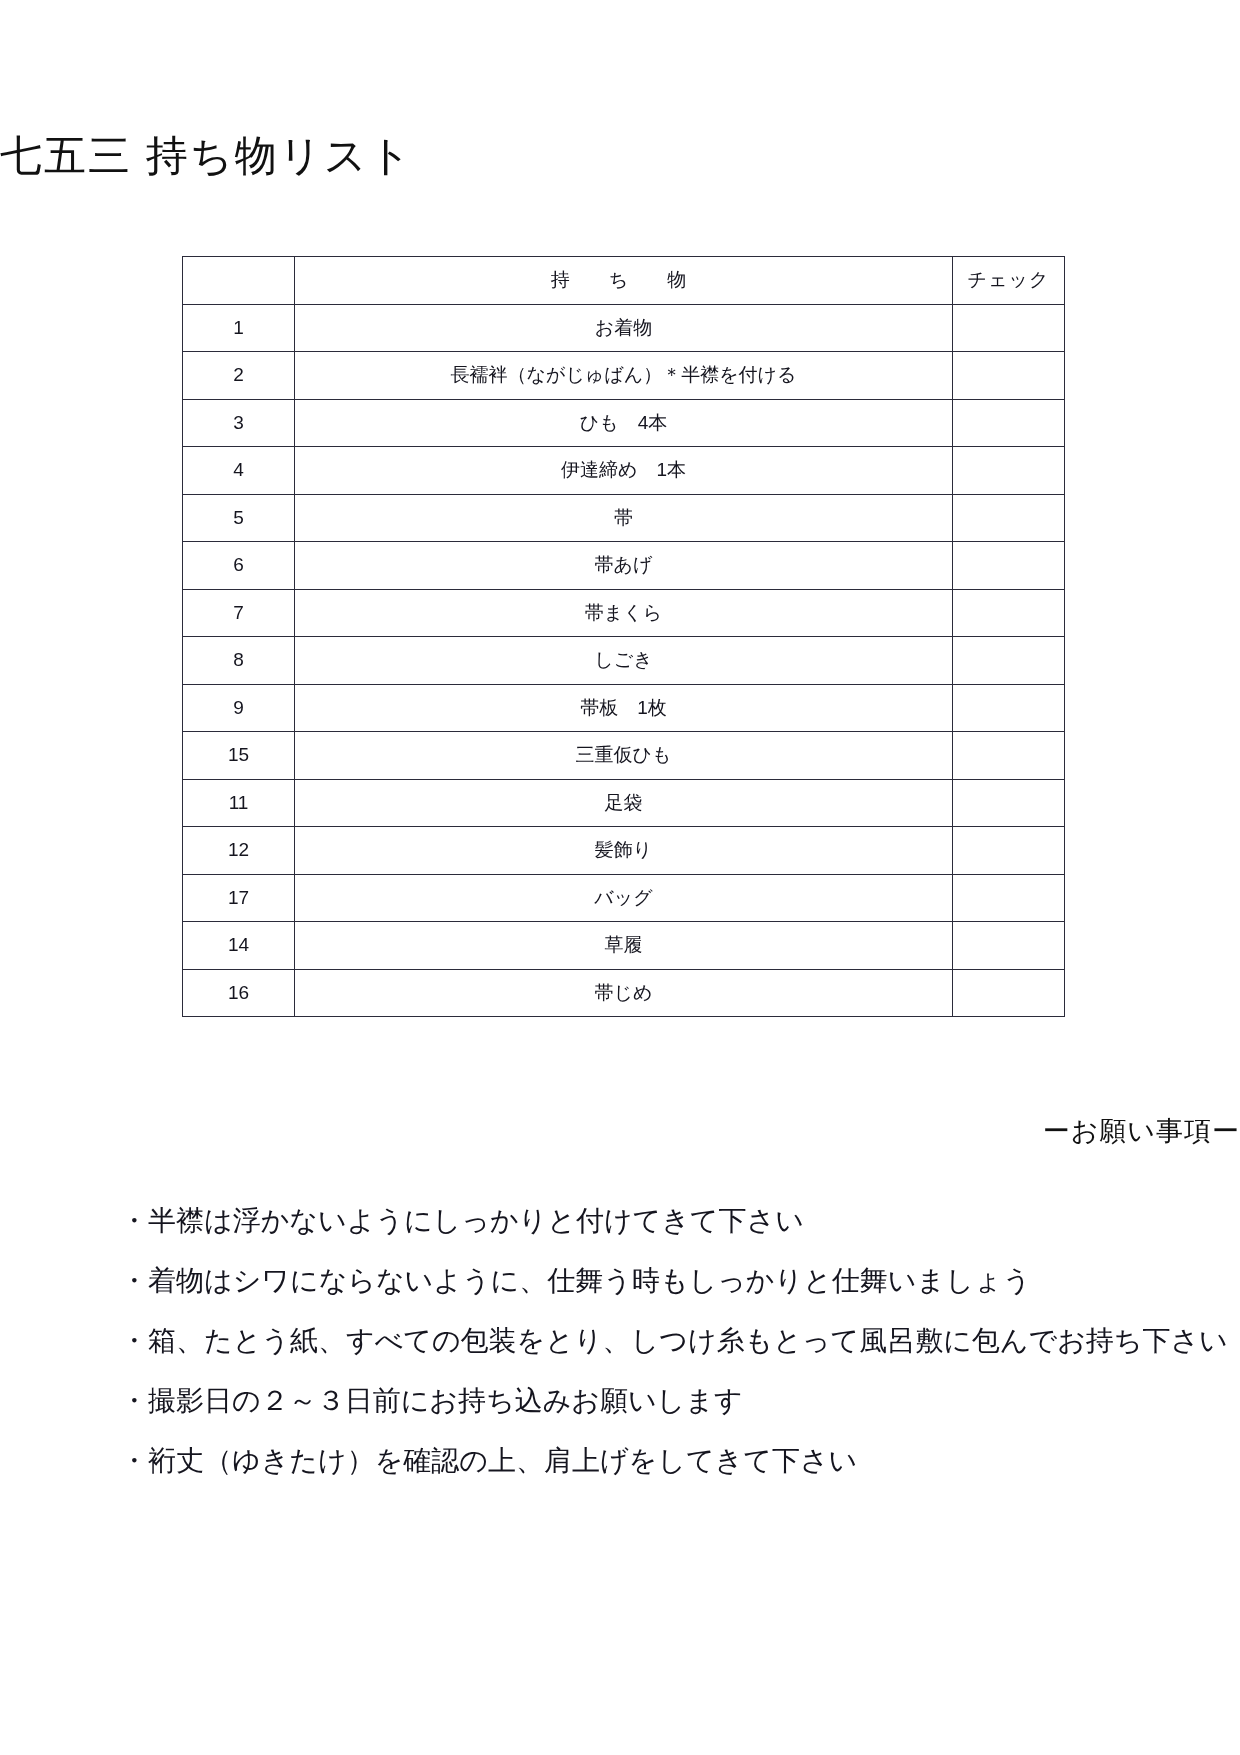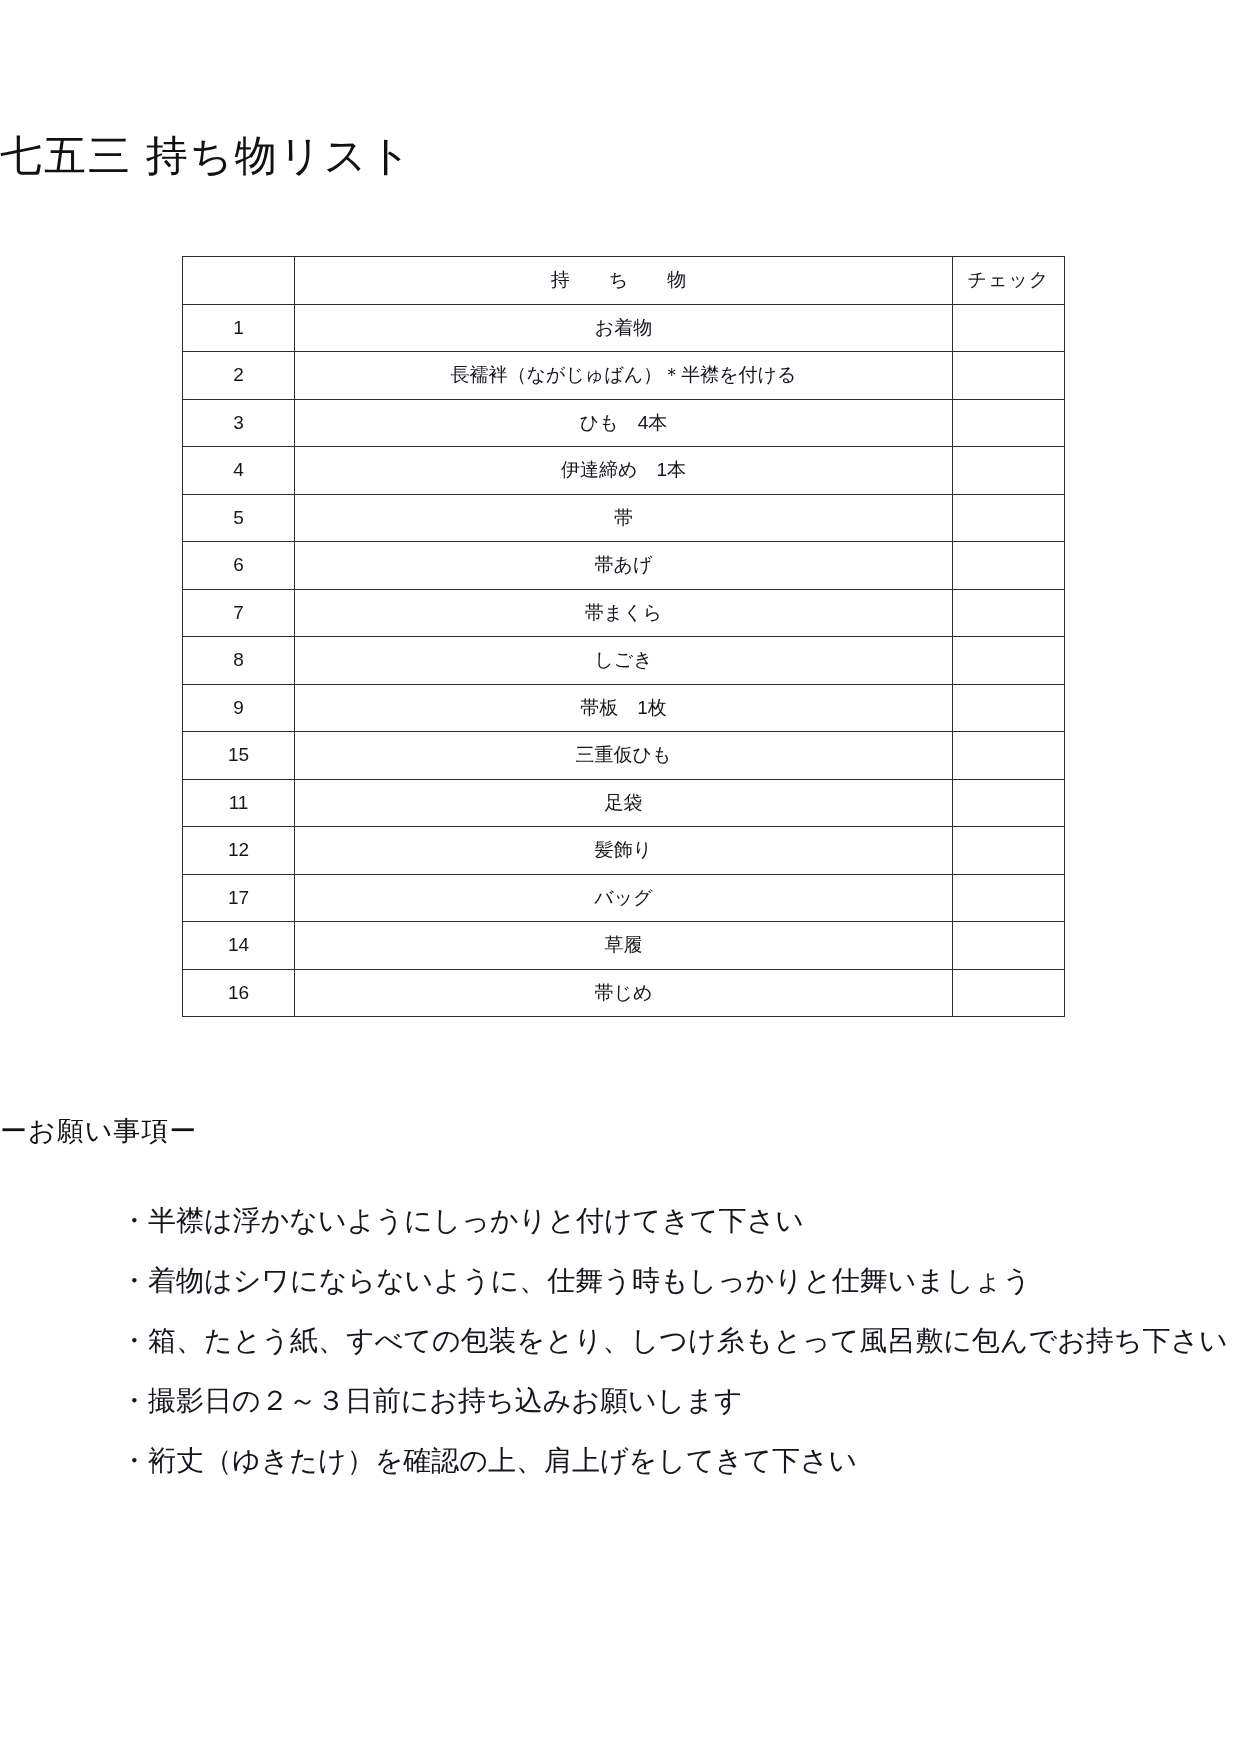--- a/index.html
+++ b/index.html
@@ -64,21 +64,21 @@
   }
   td.num {
     font-size: 21px;
   }
   td.item {
     font-size: 21px;
   }
   td.check { }
 
   .request-title {
-    text-align: left;
+    text-align: right;
     font-size: 27px;
     margin: 0;
     padding-top: 96px;
     font-weight: 400;
     letter-spacing: 1px;
     color: #111111;
   }
   .notes {
     margin: 58px 0 0 0;
     padding: 0 0 0 120px;

